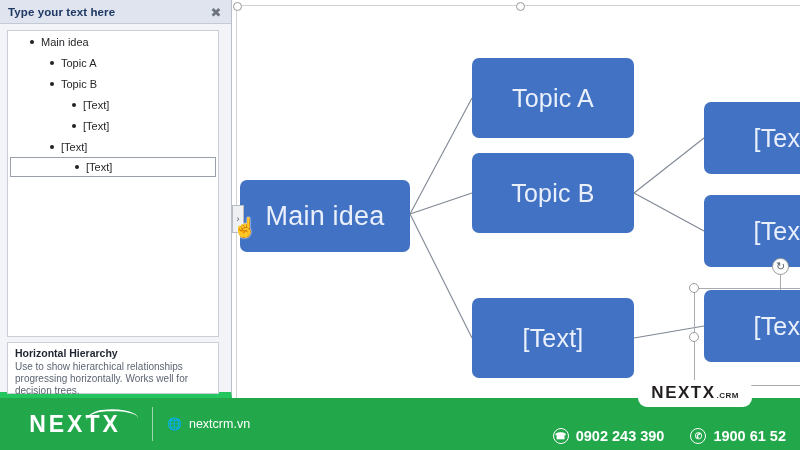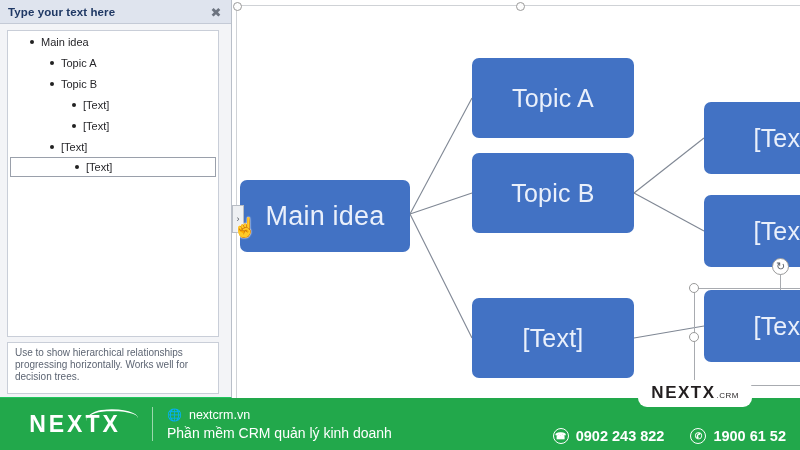--- a/index.html
+++ b/index.html
@@ -9,21 +9,21 @@
     background: #ffffff;
     font-family: "Liberation Sans", sans-serif;
   }
   #root { position: relative; width: 800px; height: 450px; overflow: hidden; }
 
   
   #text-pane {
     position: absolute; left: 0; top: 0; width: 232px; height: 398px;
     background: #f3f4f7;
     border-right: 1px solid #b9bfc9;
-    border-bottom: 1px solid #22c55e;
+    border-bottom: 6px solid #22c55e;
   }
   #pane-header {
     position: relative;
     height: 24px;
     background: #dfe4ee;
     border-bottom: 1px solid #c4cad6;
     display: flex; align-items: center;
   }
   #pane-title {
     font-size: 11.5px; font-weight: bold; color: #1f3864;
@@ -185,21 +185,21 @@
     display: flex; align-items: center; justify-content: center;
     font-size: 9px;
   }
   #crm-badge {
     position: absolute; right: 48px; top: -18px;
     background: #ffffff; border-radius: 9px;
     padding: 3px 13px 4px 13px;
     display: flex; align-items: baseline; gap: 1px;
   }
   #crm-name { color: #231f20; font-size: 17px; font-weight: bold; letter-spacing: 1.5px; }
-  #crm-suffix { color: #231f20; font-size: 8px; font-weight: normal; letter-spacing: .5px; }
+  #crm-suffix { color: #231f20; font-size: 8px; font-weight: bold; letter-spacing: .5px; }
 </style>
 </head>
 <body>
 
 <div id="root">
 
   <div id="text-pane">
     <div id="pane-header">
       <span id="pane-title">Type your text here</span>
       <span id="pane-close">✖</span>
@@ -230,20 +230,21 @@
           <span class="dot"></span>
           <span>[Text]</span>
         </div>
         <div class="bullet-row lvl3 sel">
           <span class="dot"></span>
           <span>[Text]</span>
         </div>
       </div>
 
     <div id="pane-desc">
+      <div id="desc-title">Horizontal Hierarchy</div>
       <div id="desc-body">Use to show hierarchical relationships progressing horizontally. Works well for decision trees.</div>
     </div>
   </div>
 
   <div id="canvas">
     <div id="smart-frame">
       <div class="hnd" style="left:0px;top:0px;"></div>
       <div class="hnd" style="left:50%;top:0px;"></div>
     </div>
 
@@ -300,32 +301,31 @@
     <div id="logo-wrap">
       <span id="logo-text">NEXTX</span>
       <span id="logo-swoosh"></span>
     </div>
     <div id="divider"></div>
     <div id="site-block">
       <div id="site-line">
         <span id="globe-icon">🌐</span>
         <span>nextcrm.vn</span>
       </div>
-      <div id="tagline">Phần mềm CRM quản lý kinh doanh</div>
     </div>
 
     <div id="crm-badge">
       <span id="crm-name">NEXTX</span>
       <span id="crm-suffix">.CRM</span>
     </div>
 
     <div id="phones">
       <div class="phone-item">
         <span class="pic">☎</span>
-        <span>0902 243 822</span>
+        <span>0902 243 390</span>
       </div>
       <div class="phone-item">
         <span class="pic">✆</span>
         <span>1900 61 52</span>
       </div>
     </div>
   </div>
 </div>
 
 </body></html>

